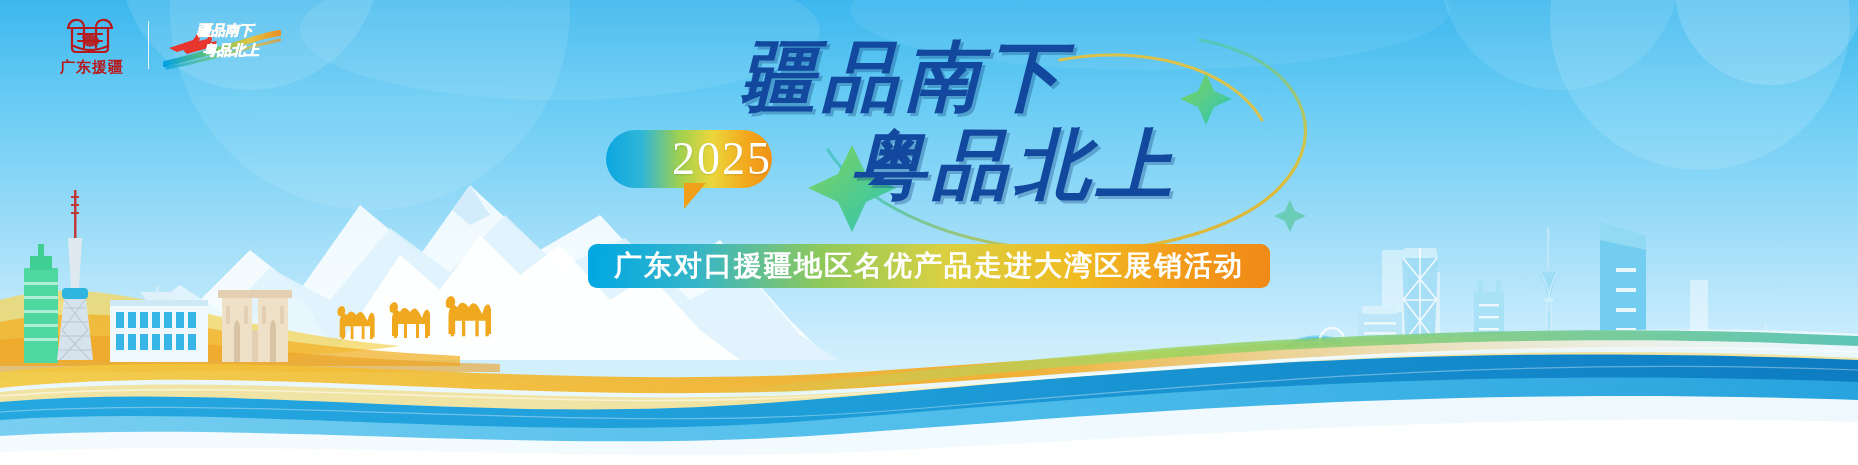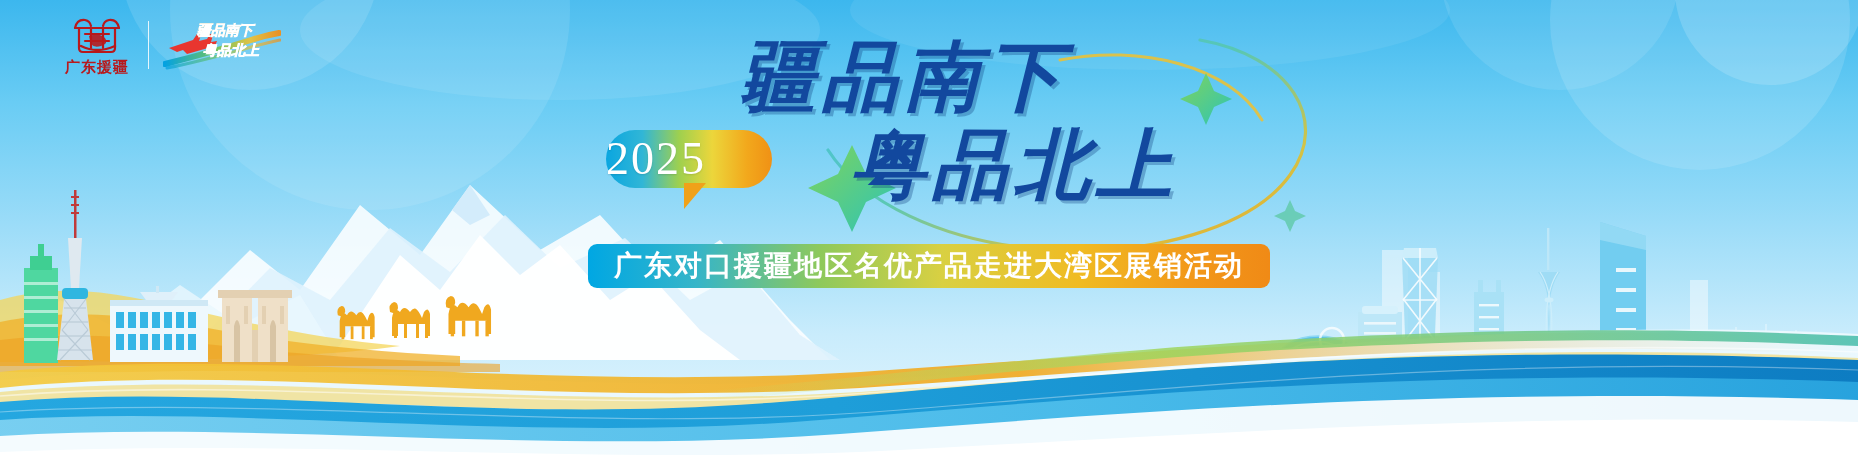--- a/index.html
+++ b/index.html
@@ -6,21 +6,21 @@
   body{font-family:"Liberation Sans","DejaVu Sans",sans-serif;}
   #banner{
     position:relative;width:1858px;height:465px;overflow:hidden;
     background:linear-gradient(180deg,#3fb9ef 0%,#62c9f3 18%,#8ad8f7 40%,#b3e5fb 62%,#d6f0fd 80%,#eaf8fe 100%);
   }
   .layer{position:absolute;left:0;top:0;width:100%;height:100%;}
   .layer svg{display:block;width:100%;height:100%;}
 
   
   #logo-block{position:absolute;left:60px;top:12px;display:flex;align-items:center;gap:14px;}
-  #gd-logo{display:flex;flex-direction:column;align-items:center;width:74px;}
+  #gd-logo{display:flex;flex-direction:column;width:74px;}
   #gd-logo .mark{width:60px;height:44px;}
   #gd-logo .mark svg{width:60px;height:44px;}
   #gd-logo .name{
     margin-top:2px;font-size:15px;font-weight:bold;color:#b8191c;letter-spacing:1px;
     font-family:"DejaVu Sans","Liberation Sans",sans-serif;white-space:nowrap;
   }
   #logo-divider{width:1px;height:48px;background:rgba(255,255,255,.85);}
   #event-logo{position:relative;width:118px;height:50px;}
   #event-logo svg{position:absolute;left:0;top:0;width:118px;height:50px;}
   #event-logo .el-txt{
@@ -39,21 +39,21 @@
     font-size:76px;line-height:78px;letter-spacing:6px;white-space:nowrap;
     text-shadow:3px 3px 0 rgba(11,54,120,.30);
   }
   #hl-line1{margin-left:0;}
   #hl-line2{margin-left:110px;margin-top:10px;}
 
   
   #year-badge{
     position:absolute;left:606px;top:130px;width:166px;height:58px;border-radius:29px;
     background:linear-gradient(90deg,#0aa6e0 0%,#31b6d6 22%,#9ed04f 44%,#ecd63b 64%,#f2a81c 85%,#f09115 100%);
-    display:flex;align-items:center;justify-content:flex-start;
+    display:flex;align-items:center;justify-content:flex-end;
   }
   #year-badge .yr{
     font-family:"Liberation Serif","DejaVu Serif",serif;
     font-size:46px;color:#ffffff;letter-spacing:2px;line-height:1;
     text-shadow:0 1px 2px rgba(0,0,0,.12);
   }
   #year-tail{position:absolute;left:684px;top:183px;width:0;height:0;
     border-left:22px solid #f0a119;border-bottom:26px solid transparent;}
 
   

